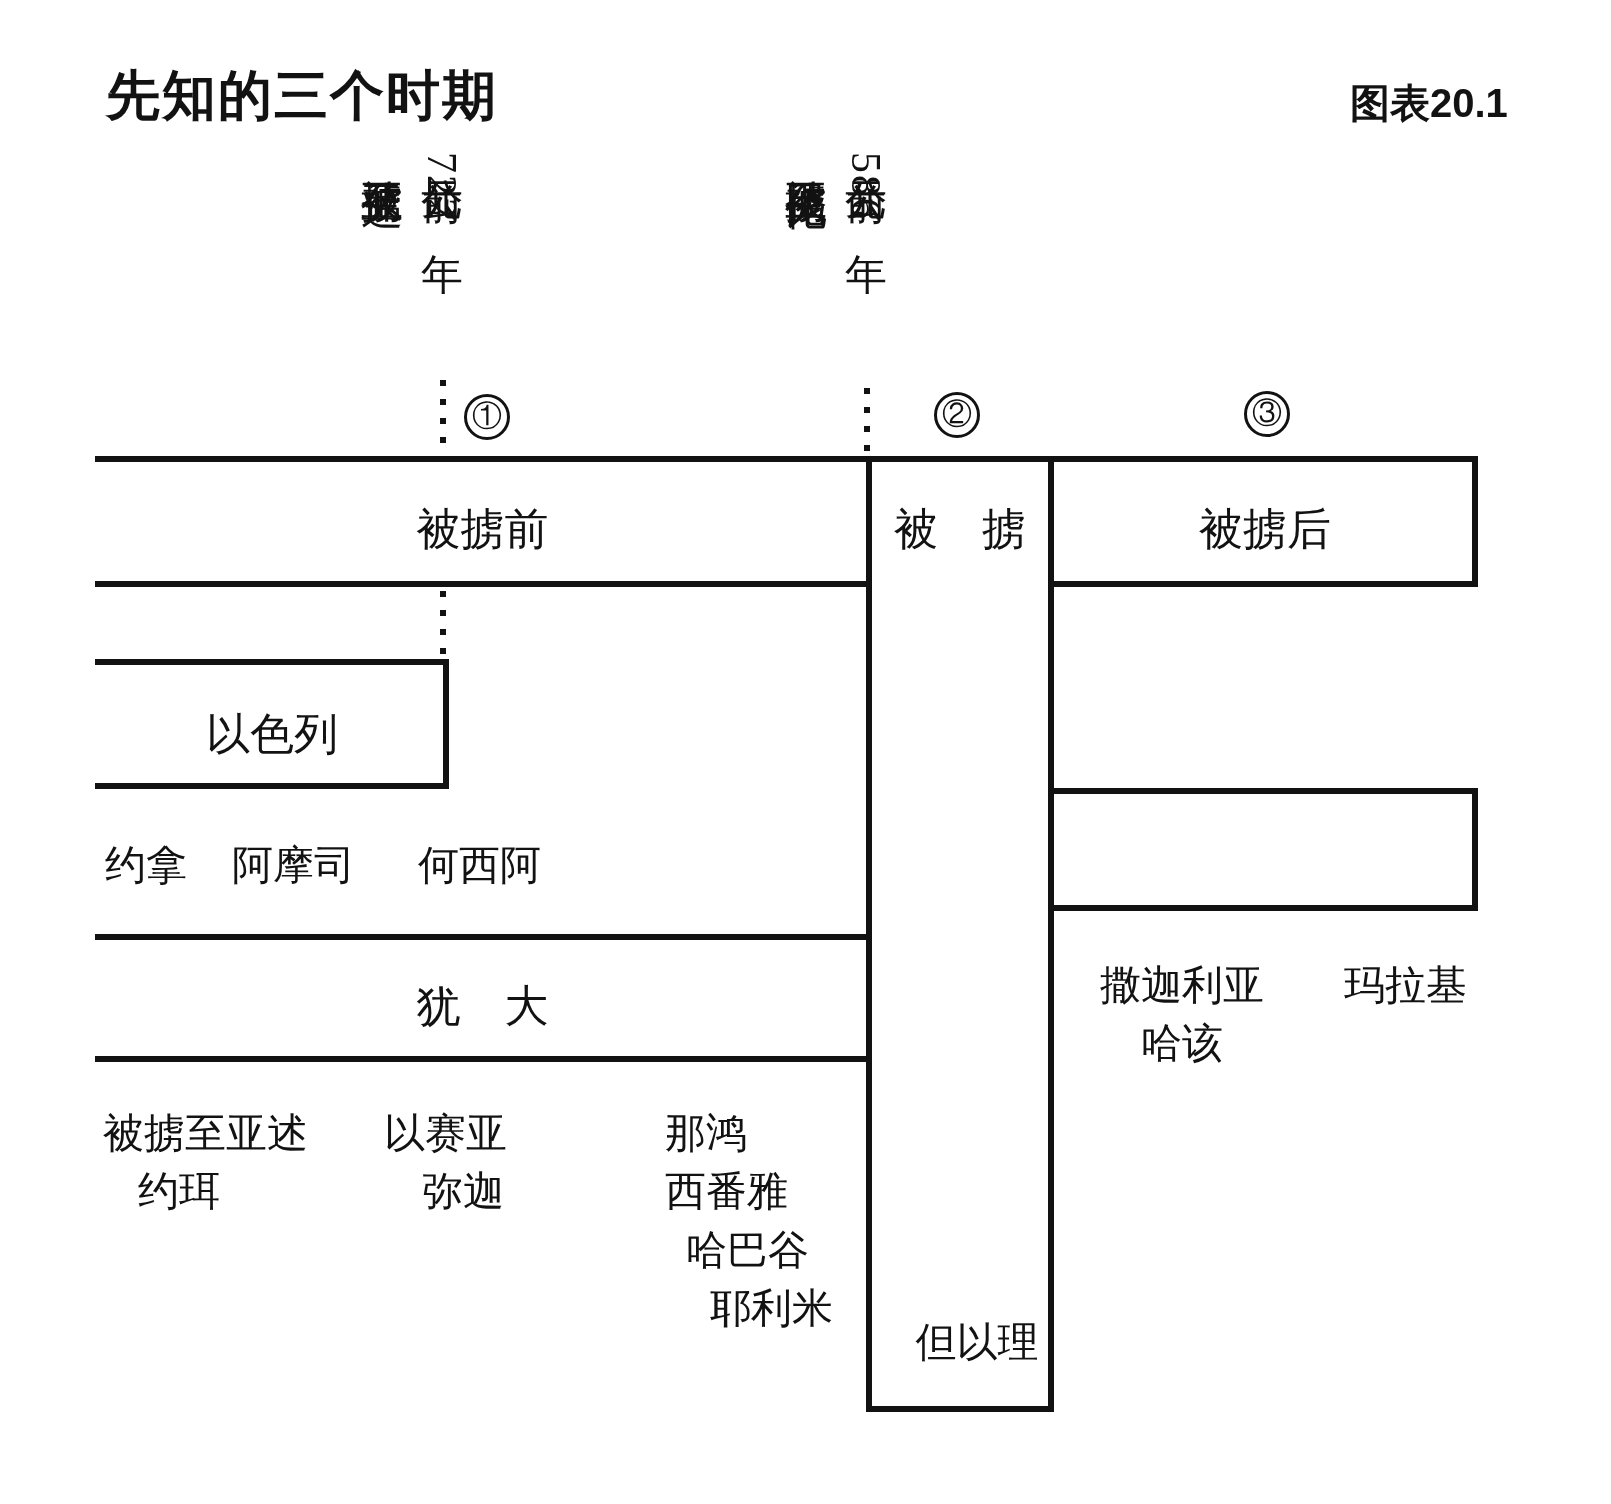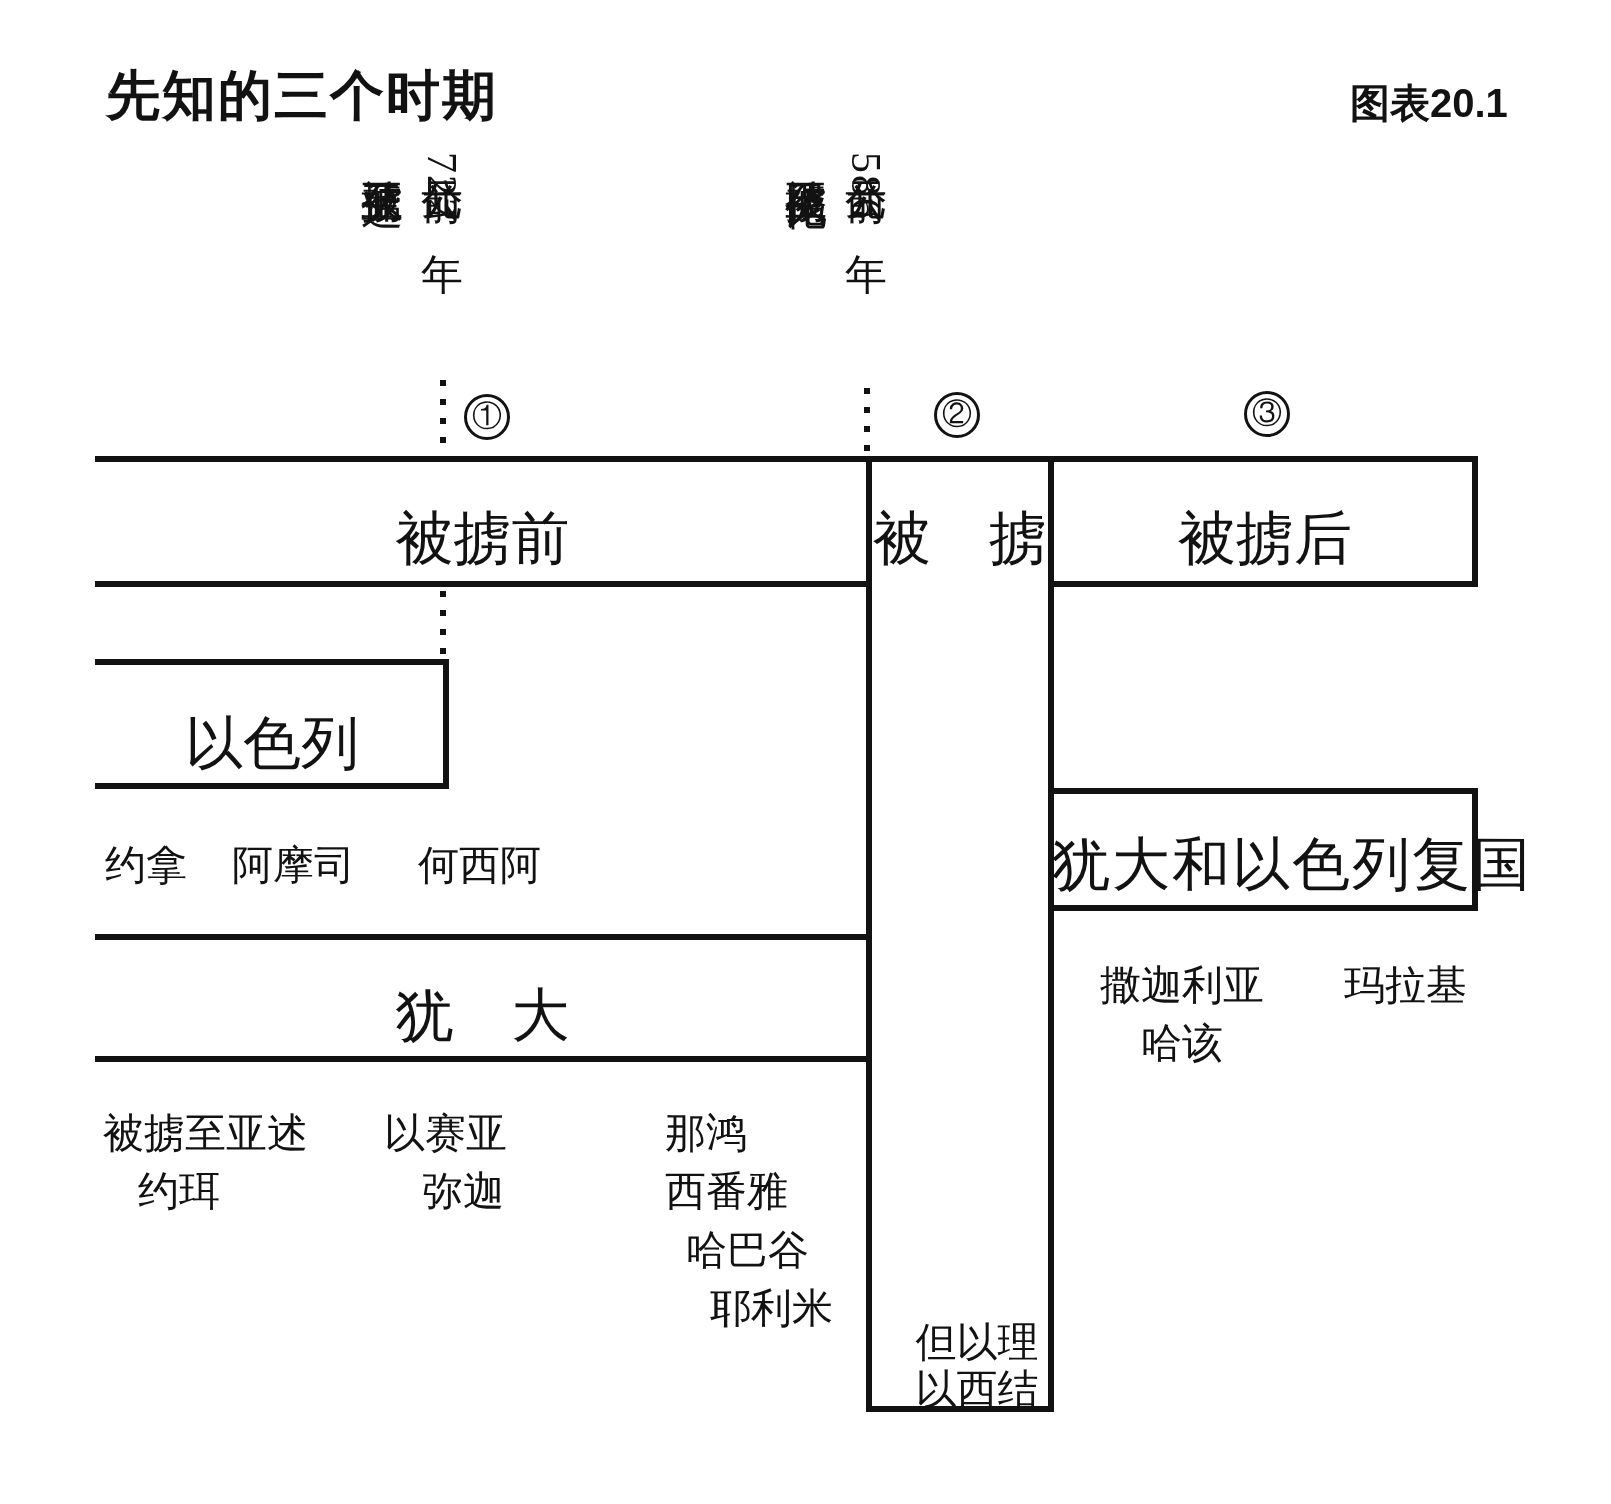--- a/index.html
+++ b/index.html
@@ -37,21 +37,21 @@
   }
   .vlabel .vcol{line-height:60px;}
   .circle-num{
     position:absolute;width:40px;height:40px;
     border:3px solid #121212;border-radius:50%;
     font-size:30px;line-height:40px;text-align:center;
   }
   .circle-num span{display:block;transform:translateY(-1px);}
   .cell-label{
     position:absolute;text-align:center;
-    font-size:58px;white-space:nowrap;
+    font-size:44px;white-space:nowrap;
   }
   .name{
     position:absolute;font-size:41px;white-space:nowrap;
   }
   .exile-name{
     position:absolute;left:886px;width:182px;text-align:center;
     font-size:41px;white-space:nowrap;
   }
 </style>
 </head>
@@ -102,35 +102,33 @@
   <div class="vline" style="left:443px;top:659px;height:130px;"></div>
   <div class="cell-label" style="left:95px;width:354px;top:705px;">以色列</div>
 
   <div class="name" style="left:105px;top:838px;">约拿</div>
   <div class="name" style="left:232px;top:838px;">阿摩司</div>
   <div class="name" style="left:390px;top:838px;margin-left:28px;">何西阿</div>
 
   <div class="hline" style="left:1052px;top:788px;width:426px;"></div>
   <div class="hline" style="left:1052px;top:905px;width:426px;"></div>
   <div class="vline" style="left:1472px;top:788px;height:123px;"></div>
-  <div class="cell-label" style="left:1052px;width:426px;top:826px;letter-spacing:2px;">犹大和以色列复国</div>
 
   <div class="name" style="left:1100px;top:958px;">撒迦利亚</div>
   <div class="name" style="left:1344px;top:958px;">玛拉基</div>
   <div class="name" style="left:1141px;top:1016px;">哈该</div>
 
   <div class="hline" style="left:95px;top:934px;width:775px;"></div>
   <div class="hline" style="left:95px;top:1056px;width:775px;"></div>
   <div class="cell-label" style="left:95px;width:775px;top:977px;">犹　大</div>
 
   <div class="name" style="left:103px;top:1106px;">被掳至亚述</div>
   <div class="name" style="left:384px;top:1106px;">以赛亚</div>
   <div class="name" style="left:665px;top:1106px;">那鸿</div>
   <div class="name" style="left:138px;top:1164px;">约珥</div>
   <div class="name" style="left:422px;top:1164px;">弥迦</div>
   <div class="name" style="left:665px;top:1164px;">西番雅</div>
   <div class="name" style="left:686px;top:1223px;">哈巴谷</div>
   <div class="name" style="left:710px;top:1281px;">耶利米</div>
 
   <div class="exile-name" style="top:1315px;">但以理</div>
-  <div class="exile-name" style="top:1362px;">以西结</div>
 
 </div>
 
 </body></html>

